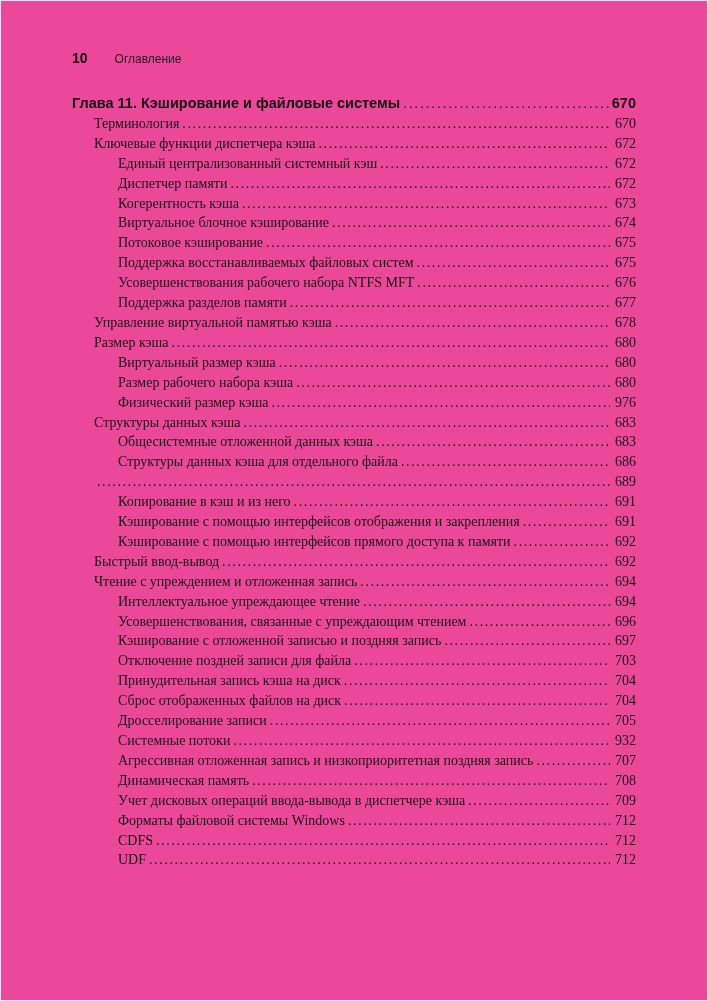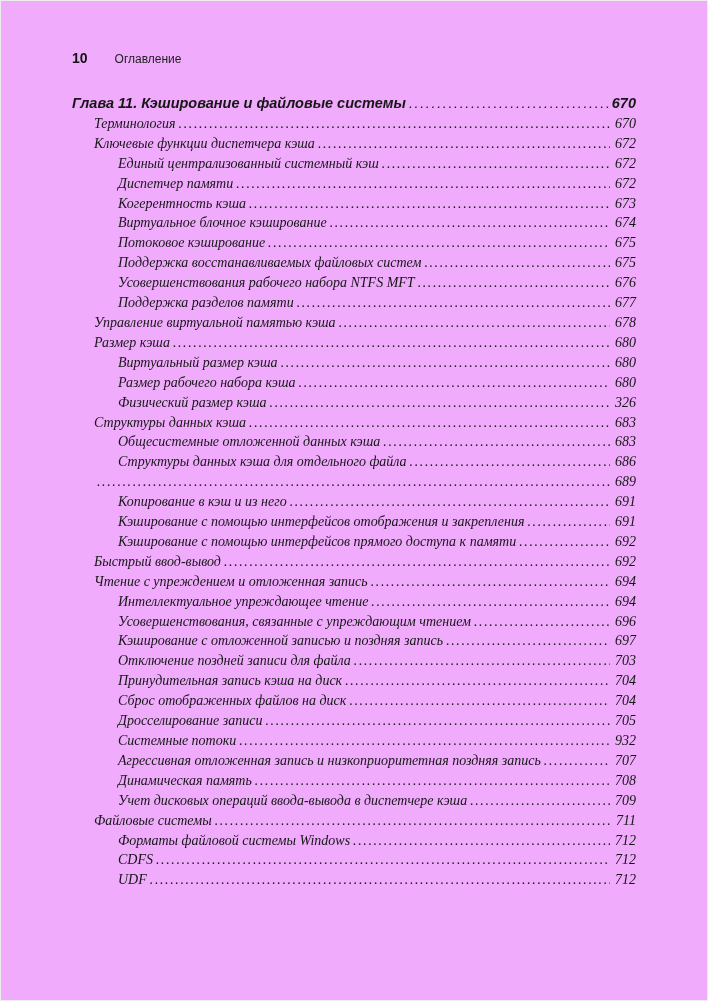--- a/index.html
+++ b/index.html
@@ -7,40 +7,40 @@
   body {
     background: #ffffff;
     font-family: "Liberation Serif", serif;
     color: #161616;
     overflow: hidden;
   }
   .page {
     width: 708px;
     height: 1001px;
     padding: 50px 72px 0 72px;
-    background: #f0abfc;
+    background: #ec4899;
     box-shadow: inset 0 0 0 1px #ededed;
   }
   .page-header {
     display: flex;
     align-items: baseline;
     gap: 27px;
     font-family: "Liberation Sans", sans-serif;
     margin-bottom: 28px;
   }
   .page-header .num {
     font-weight: bold;
     font-size: 14px;
     color: #111;
   }
   .page-header .hdr-title {
     font-size: 12px;
     color: #222;
   }
-  .toc { margin-top: 0; font-style: italic; }
+  .toc { margin-top: 0; }
   .toc-entry {
     display: flex;
     align-items: baseline;
     line-height: 19.9px;
     font-size: 14px;
     color: #161616;
   }
   .toc-entry .t {
     white-space: nowrap;
     flex: 0 0 auto;
@@ -152,21 +152,21 @@
         <span class="pg">680</span>
       </div>
       <div class="toc-entry level-2">
         <span class="t">Размер рабочего набора кэша</span>
         <span class="dots"></span>
         <span class="pg">680</span>
       </div>
       <div class="toc-entry level-2">
         <span class="t">Физический размер кэша</span>
         <span class="dots"></span>
-        <span class="pg">326</span>
+        <span class="pg">976</span>
       </div>
       <div class="toc-entry level-1">
         <span class="t">Структуры данных кэша</span>
         <span class="dots"></span>
         <span class="pg">683</span>
       </div>
       <div class="toc-entry level-2">
         <span class="t">Общесистемные отложенной данных кэша</span>
         <span class="dots"></span>
         <span class="pg">683</span>
@@ -252,25 +252,20 @@
       </div>
       <div class="toc-entry level-2">
         <span class="t">Динамическая память</span>
         <span class="dots"></span>
         <span class="pg">708</span>
       </div>
       <div class="toc-entry level-2">
         <span class="t">Учет дисковых операций ввода-вывода в диспетчере кэша</span>
         <span class="dots"></span>
         <span class="pg">709</span>
-      </div>
-      <div class="toc-entry level-1">
-        <span class="t">Файловые системы</span>
-        <span class="dots"></span>
-        <span class="pg">711</span>
       </div>
       <div class="toc-entry level-2">
         <span class="t">Форматы файловой системы Windows</span>
         <span class="dots"></span>
         <span class="pg">712</span>
       </div>
       <div class="toc-entry level-2">
         <span class="t">CDFS</span>
         <span class="dots"></span>
         <span class="pg">712</span>

